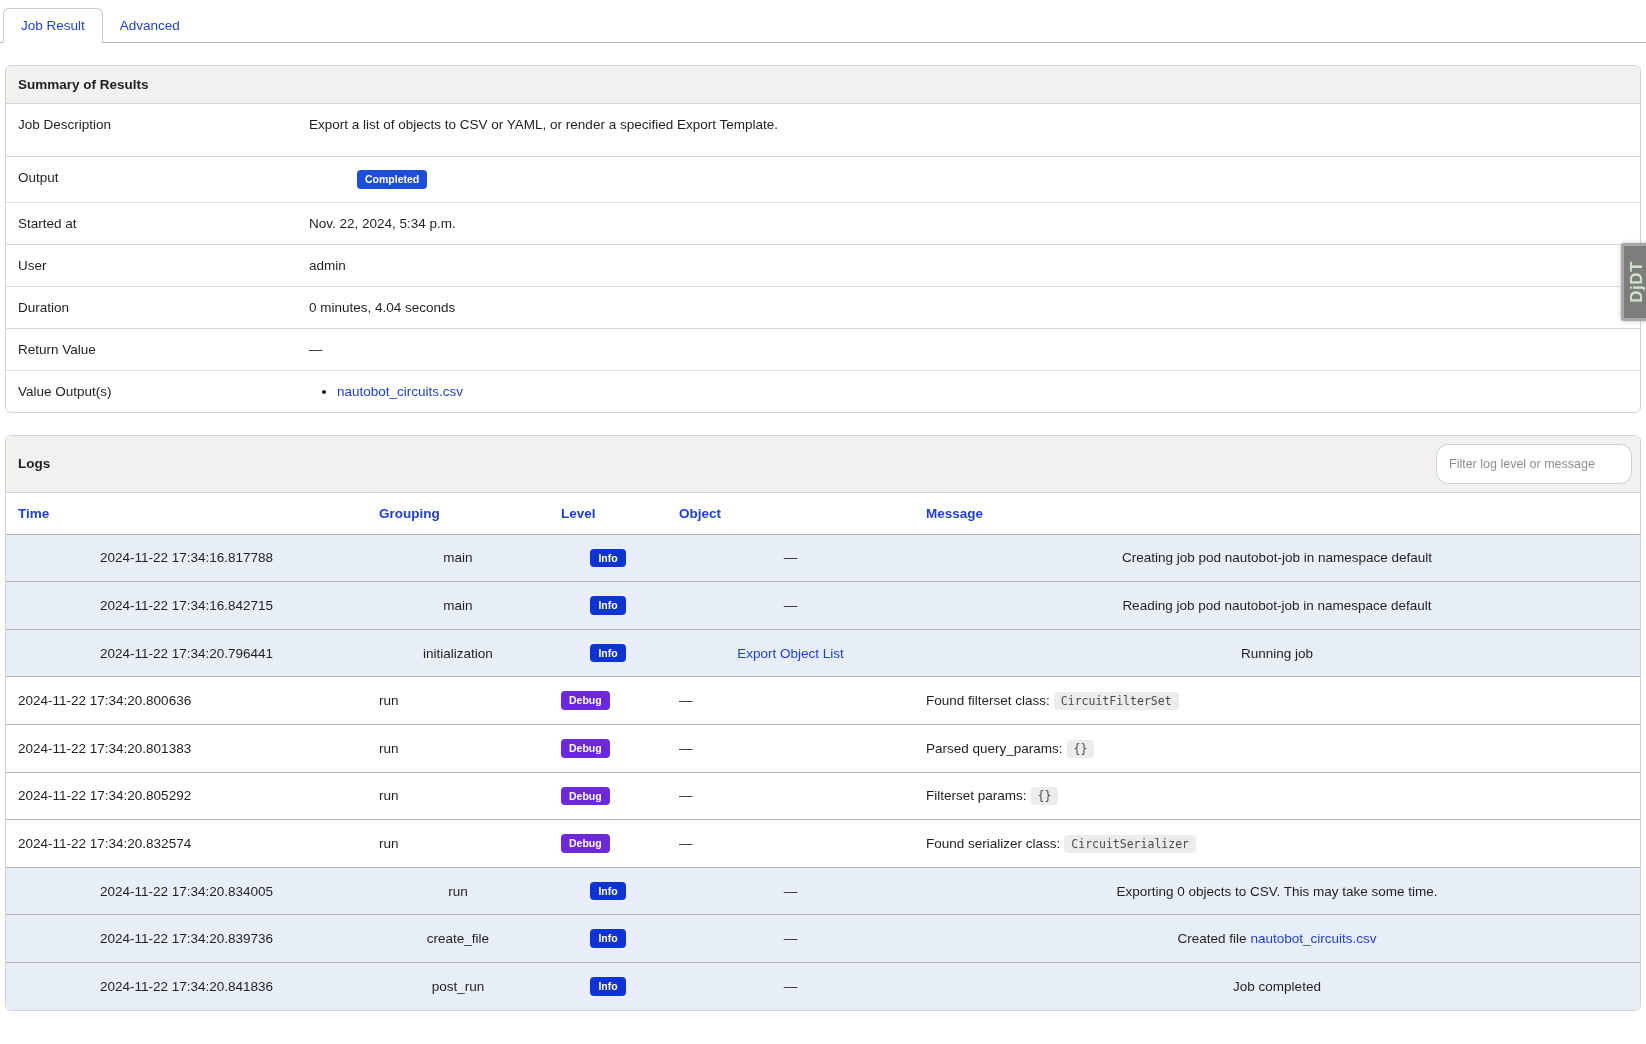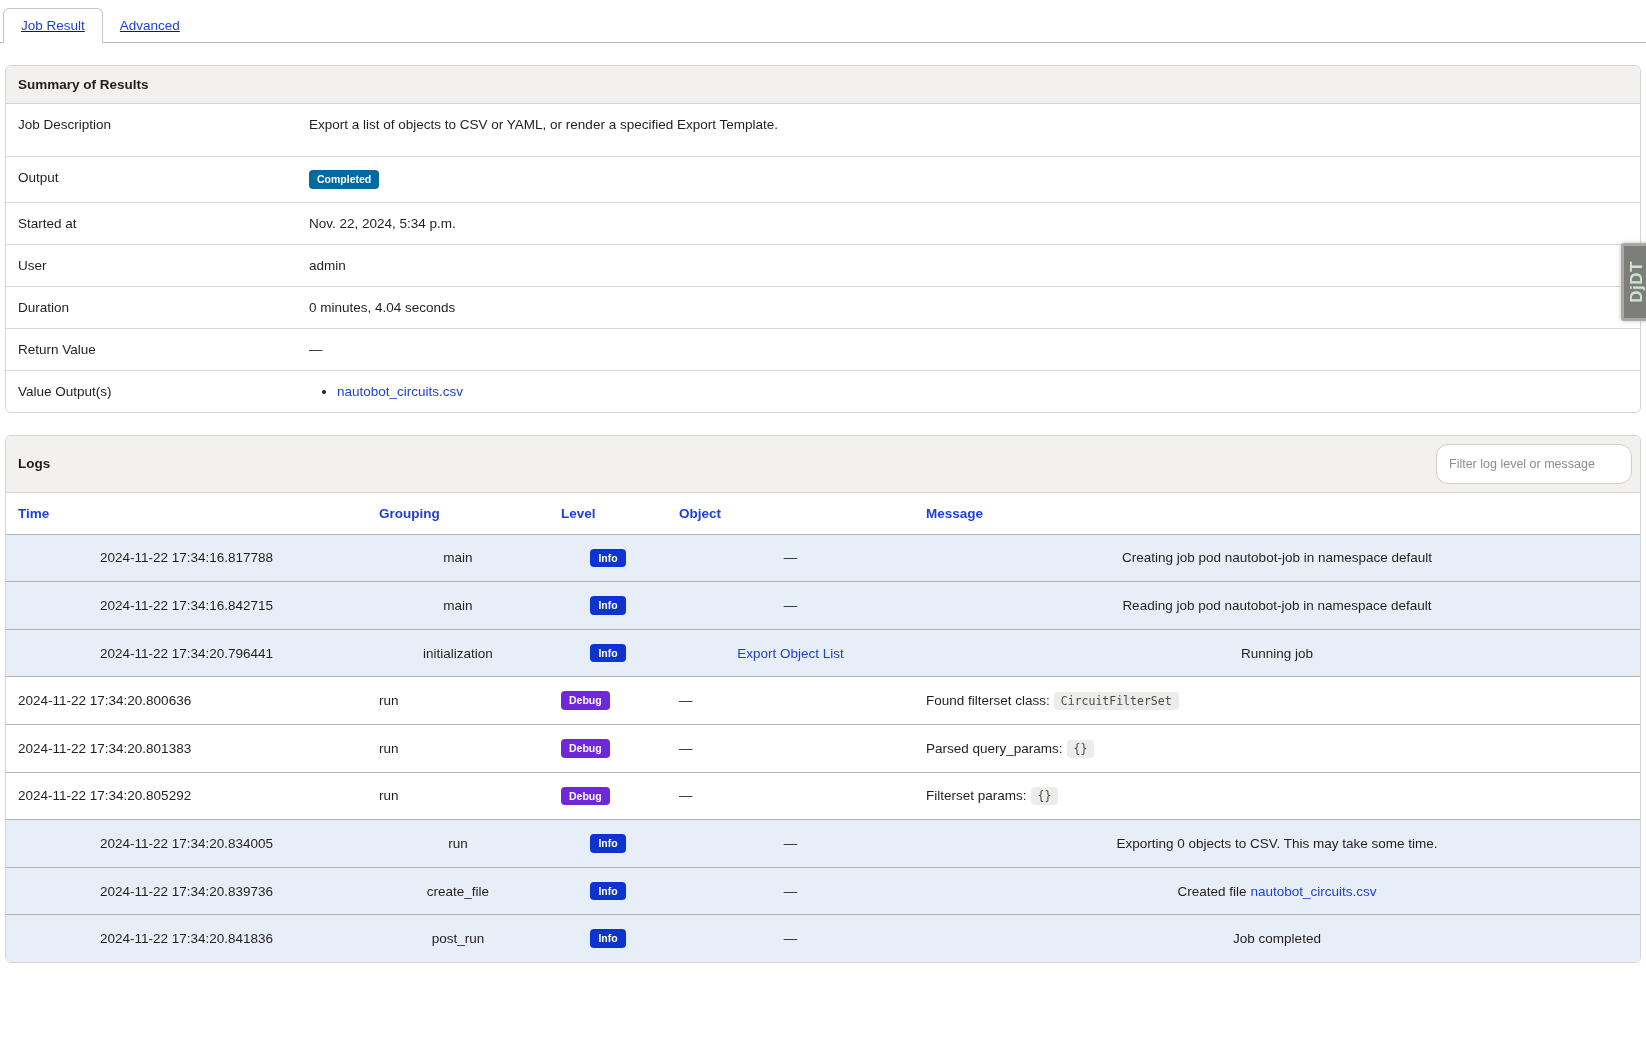--- a/index.html
+++ b/index.html
@@ -13,21 +13,20 @@
     overflow-x: hidden;
   }
   a { text-decoration: none; }
 
   
   .tabbar {
     display: flex;
     align-items: flex-end;
     padding: 8px 0 0 3px;
     border-bottom: 1px solid #b9b8b7;
-    text-decoration: underline;
   }
   .tab {
     color: #1e3fd6;
     padding: 9px 17px;
     cursor: pointer;
     font-size: 13.5px;
   }
   .tab.active {
     background: #fff;
     border: 1px solid #c8c7c6;
@@ -63,21 +62,21 @@
   .svalue { flex: 1; }
   .badge {
     display: inline-block;
     color: #fff;
     font-size: 10.5px;
     font-weight: bold;
     padding: 3px 8px;
     border-radius: 4px;
     line-height: 1.2;
   }
-  .badge-success { background: #0369a1; }
+  .badge-success { background: #1d4ed8; margin-left: 48px; }
   .badge-info    { background: #0d33d0; }
   .badge-debug   { background: #6d28d9; }
   .file-list { margin: 0; padding-left: 28px; }
   .file-list li { margin: 0; }
   a.blue-link { color: #1e3fd6; }
 
   
   .logs-header {
     display: flex;
     justify-content: space-between;
@@ -272,20 +271,27 @@
         <td>—</td>
         <td><span>Parsed query_params:</span><code class="inline-code">{}</code></td>
       </tr>
       <tr class="row-default">
         <td>2024-11-22 17:34:20.805292</td>
         <td>run</td>
         <td><span class="badge badge-debug">Debug</span></td>
         <td>—</td>
         <td><span>Filterset params:</span><code class="inline-code">{}</code></td>
       </tr>
+      <tr class="row-default">
+        <td>2024-11-22 17:34:20.832574</td>
+        <td>run</td>
+        <td><span class="badge badge-debug">Debug</span></td>
+        <td>—</td>
+        <td><span>Found serializer class:</span><code class="inline-code">CircuitSerializer</code></td>
+      </tr>
       <tr class="row-info">
         <td>2024-11-22 17:34:20.834005</td>
         <td>run</td>
         <td><span class="badge badge-info">Info</span></td>
         <td>—</td>
         <td>Exporting 0 objects to CSV. This may take some time.</td>
       </tr>
       <tr class="row-info">
         <td>2024-11-22 17:34:20.839736</td>
         <td>create_file</td>

